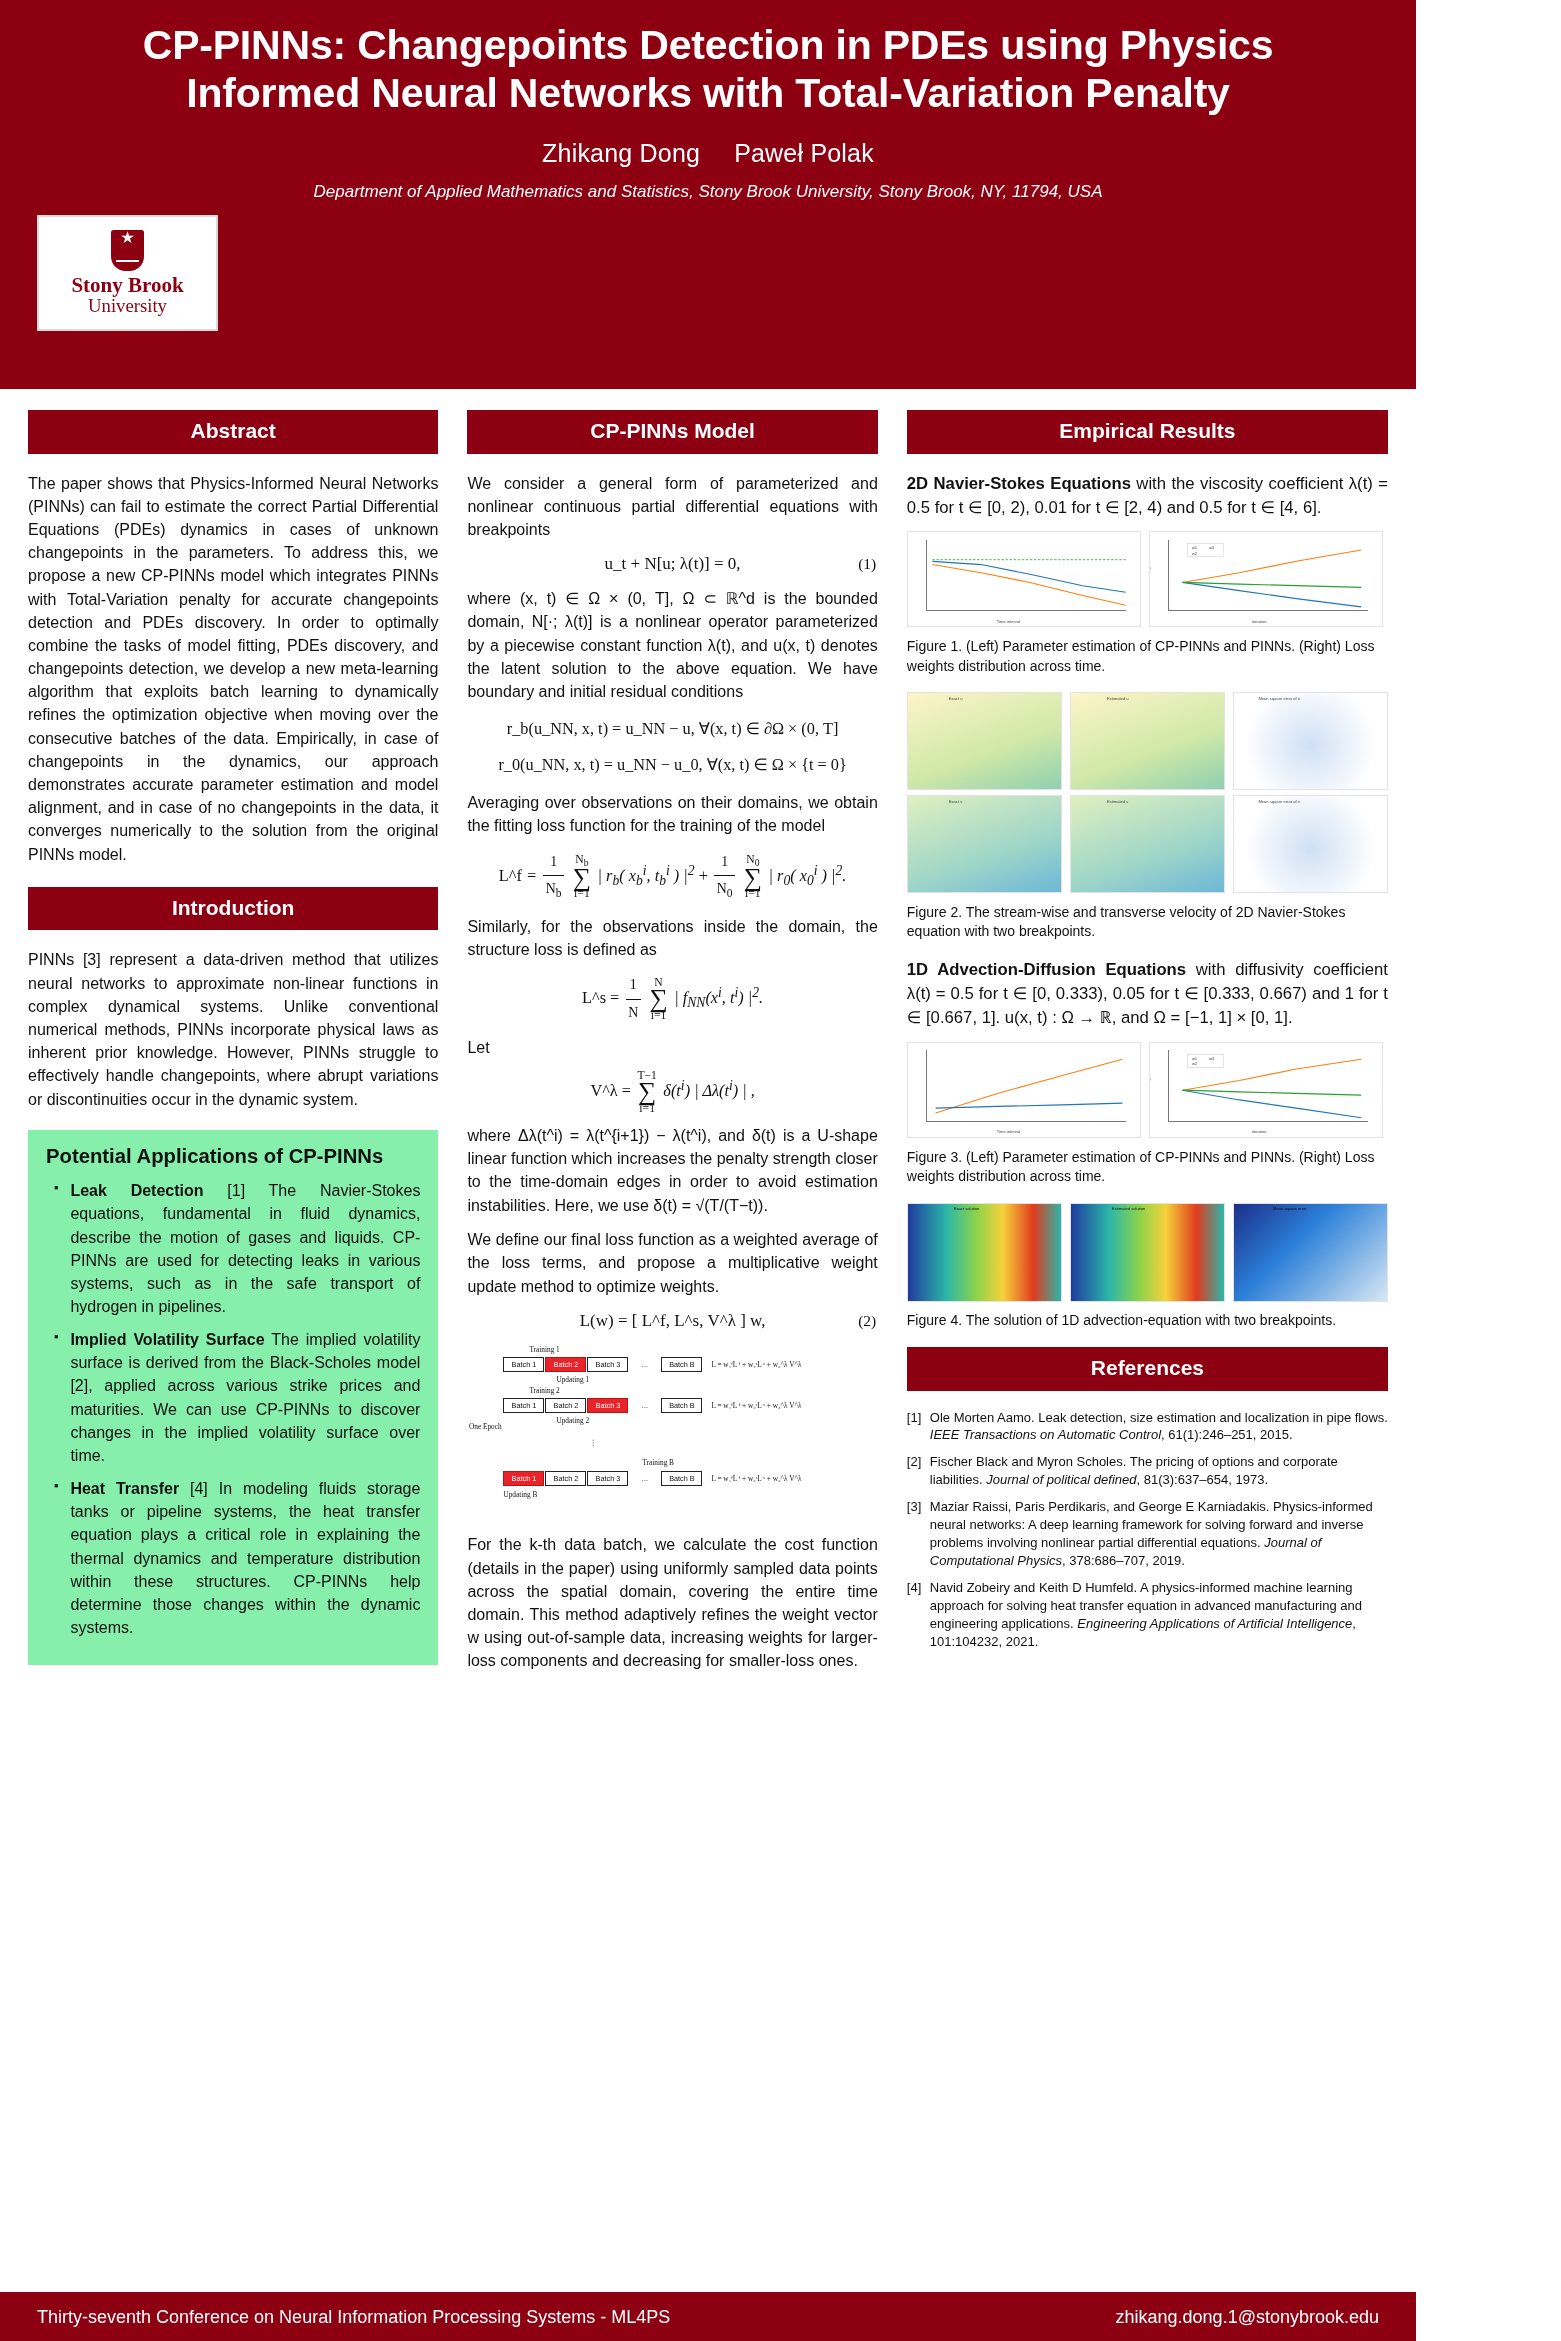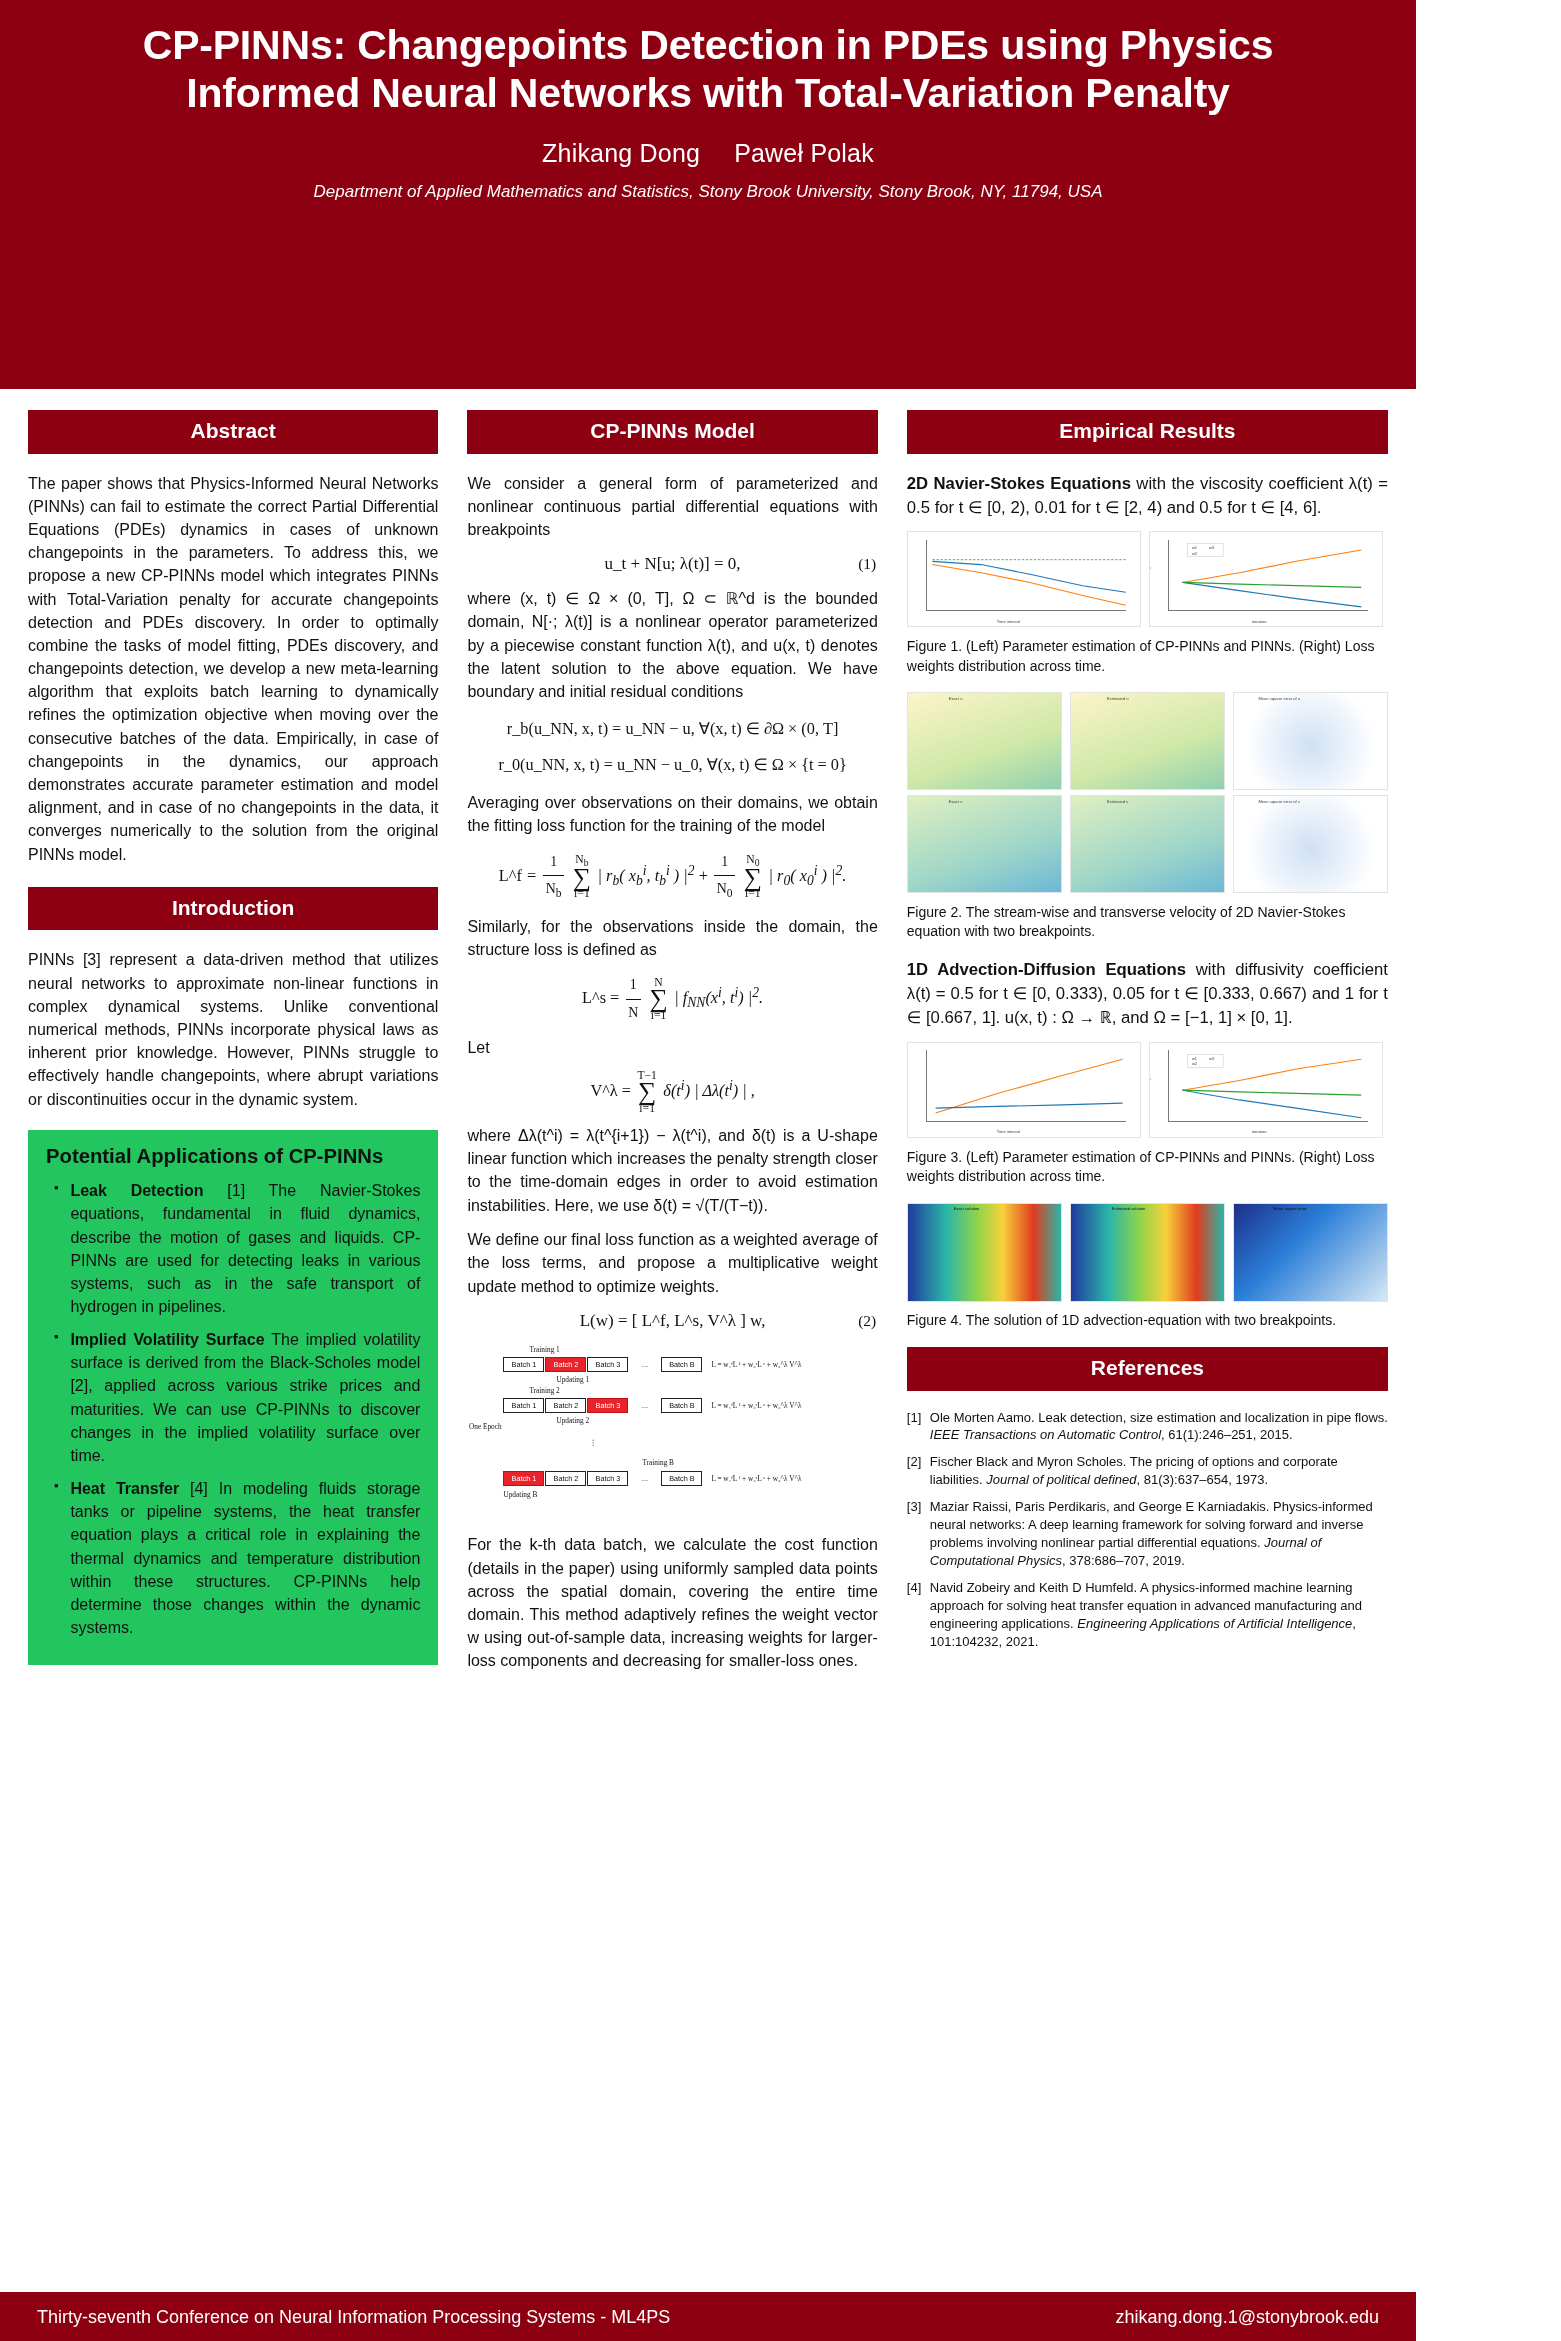--- a/index.html
+++ b/index.html
@@ -121,21 +121,21 @@
   .frac .n { display:block; border-bottom: 0.8px solid #111; padding: 0 2.4px; }
   .frac .d { display:block; padding: 0 2.4px; }
   .sum { display:inline-block; vertical-align: middle; text-align:center; font-size:0.75em; line-height:1; margin:0 2.4px;}
   .sum .big { font-size: 2.1em; display:block; line-height: 0.8;}
   .sum .top { display:block; font-size: 0.95em;}
   .sum .bot { display:block; font-size: 0.95em;}
   .it { font-style: italic; }
 
   
   .apps-box {
-    background: #22c55e;
+    background: #86efac;
     border-left: 0;
     padding: 14.6px 18px 16.3px 18px;
   }
   .apps-title {
     font-size: 20.3px;
     font-weight: bold;
     margin: 0 0 11.4px 0;
   }
   ul.apps { margin: 0; padding: 0 0 0 8.1px; list-style: none; }
   ul.apps li {
@@ -207,20 +207,25 @@
 <body>
 
 <div class="poster">
 
   <div class="header">
     <div class="header-title">CP-PINNs: Changepoints Detection in PDEs using Physics Informed Neural Networks with Total-Variation Penalty</div>
     <div class="header-authors">
       <span>Zhikang Dong</span><span class="sep"></span><span>Paweł Polak</span>
     </div>
     <div class="header-affil">Department of Applied Mathematics and Statistics, Stony Brook University, Stony Brook, NY, 11794, USA</div>
+    <div class="logo-box">
+      <div class="logo-shield"></div>
+      <div class="logo-text1">Stony Brook</div>
+      <div class="logo-text2">University</div>
+    </div>
   </div>
 
   <div class="content">
 
     <div class="col">
       <div class="section-title">Abstract</div>
       <p class="body">The paper shows that Physics-Informed Neural Networks (PINNs) can fail to estimate the correct Partial Differential Equations (PDEs) dynamics in cases of unknown changepoints in the parameters. To address this, we propose a new CP-PINNs model which integrates PINNs with Total-Variation penalty for accurate changepoints detection and PDEs discovery. In order to optimally combine the tasks of model fitting, PDEs discovery, and changepoints detection, we develop a new meta-learning algorithm that exploits batch learning to dynamically refines the optimization objective when moving over the consecutive batches of the data. Empirically, in case of changepoints in the dynamics, our approach demonstrates accurate parameter estimation and model alignment, and in case of no changepoints in the data, it converges numerically to the solution from the original PINNs model.</p>
 
       <div class="section-title" style="margin-top:21px">Introduction</div>
       <p class="body">PINNs [3] represent a data-driven method that utilizes neural networks to approximate non-linear functions in complex dynamical systems. Unlike conventional numerical methods, PINNs incorporate physical laws as inherent prior knowledge. However, PINNs struggle to effectively handle changepoints, where abrupt variations or discontinuities occur in the dynamic system.</p>

